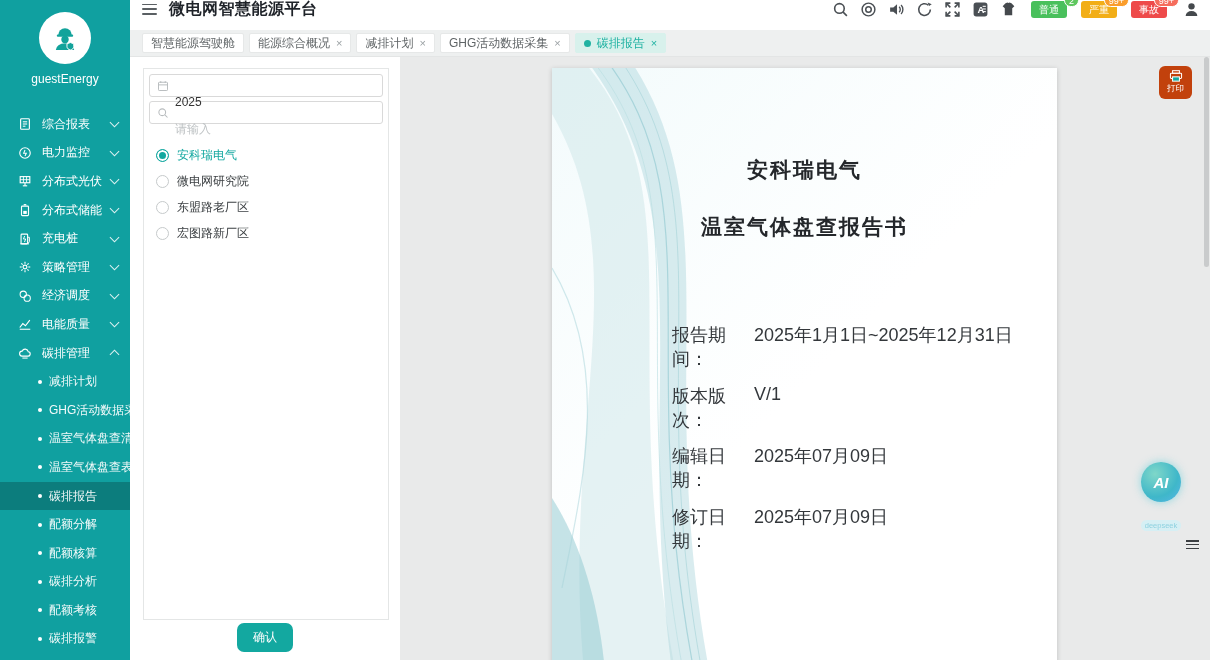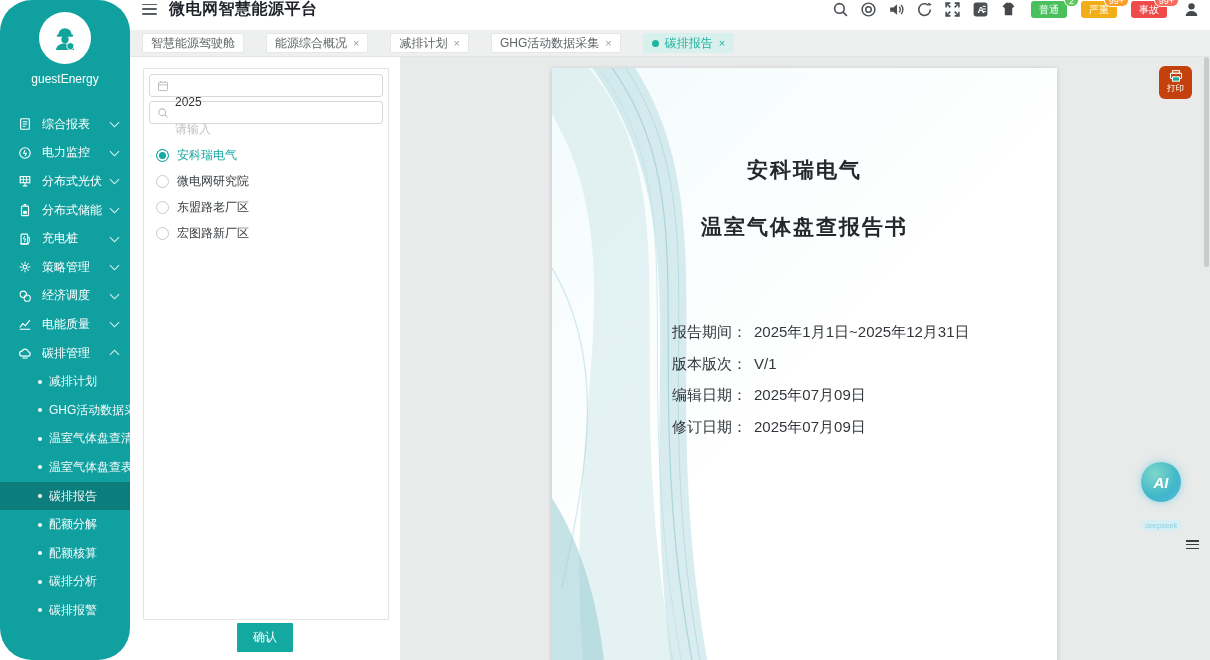--- a/index.html
+++ b/index.html
@@ -1,21 +1,21 @@
 <!DOCTYPE html>
 <html><head>
 <meta charset="utf-8">
 <style>
   * { margin:0; padding:0; box-sizing:border-box; }
   html,body { width:1210px; height:660px; overflow:hidden;
     font-family:"Liberation Sans","DejaVu Sans",sans-serif; background:#fff; }
   .app { display:flex; width:1210px; height:660px; }
 
   
-  .sidebar { width:130px; height:660px; background:#10a0a0; flex:0 0 130px; color:#fff; overflow:hidden;border-radius:32px; }
+  .sidebar { width:130px; height:660px; background:#10a0a0; flex:0 0 130px; color:#fff; overflow:hidden; }
   .avatar-wrap { text-align:center; padding-top:12px; }
   .avatar { width:52px; height:52px; border-radius:50%; background:#fff; margin:0 auto;
     display:flex; align-items:center; justify-content:center; }
   .avatar svg { width:34px; height:34px; }
   .username { font-size:12px; color:#fff; margin-top:8px; }
   .menu { margin-top:24px; }
   .menu-item { height:28.6px; display:flex; align-items:center; padding:0 12px 0 18px; cursor:pointer; font-size:12px; }
   .menu-item .mi { width:14px; height:14px; margin-right:10px; flex:0 0 14px; color:#fff; }
   .menu-item .lbl { flex:1; white-space:nowrap; overflow:hidden; }
   .chev { width:7px; height:7px; border-right:1.4px solid rgba(255,255,255,.85);
@@ -36,21 +36,21 @@
   .tool-icon { width:17px; height:17px; margin-left:11px; color:#4a4f54; cursor:pointer; flex:0 0 auto; }
   .tool-icon svg { width:100%; height:100%; display:block; }
   .alarm-chip { position:relative; margin-left:14px; height:17px; border-radius:3px; color:#fff;
     font-size:10px; line-height:17px; padding:0 8px; cursor:pointer; flex:0 0 auto; }
   .alarm-badge { position:absolute; top:-7px; right:-12px; min-width:14px; padding:0 4px; height:13px;
     border-radius:8px; font-size:9px; line-height:13px; text-align:center; color:#fff; border:1px solid #fff; }
   .user-icon { margin-left:16px; }
 
   
   .tabbar { height:27px; background:#eef0f0; border-bottom:1px solid #e3e5e5; display:flex;
-    align-items:center; padding-left:12px; gap:22px; flex:0 0 27px; }
+    align-items:center; padding-left:12px; gap:5px; flex:0 0 27px; }
   .tab { background:#fff; border:1px solid #e6e8e8; height:20px; display:flex; align-items:center;
     padding:0 8px; font-size:12px; color:#5f6466; border-radius:2px; cursor:pointer; white-space:nowrap; }
   .tab .tdot { display:none; width:7px; height:7px; border-radius:50%; background:#20b2a2; margin-right:6px; }
   .tab .close { display:none; margin-left:6px; font-size:11px; color:#9aa0a3; }
   .tab.closable .close { display:inline; }
   .tab.active { background:#d8f1ec; border-color:#d8f1ec; color:#20b2a2; }
   .tab.active .tdot { display:inline-block; }
   .tab.active .close { color:#20b2a2; }
 
   
@@ -63,33 +63,33 @@
   .f-input input { border:none; outline:none; font-size:12px; color:#333; width:100%;
     font-family:Liberation Sans, sans-serif; background:transparent;margin-top:33px; }
   .f-input input::placeholder { color:#bfc3c5; }
   .site-list { padding:14px 0 0 7px; }
   .site-item { display:flex; align-items:center; height:26px; cursor:pointer; font-size:12px; color:#3c4043; }
   .radio { width:13px; height:13px; border-radius:50%; border:1px solid #c6cacb; margin-right:8px;
     flex:0 0 13px; position:relative; background:#fff; }
   .site-item.selected .radio { border-color:#13a8a0; background:#13a8a0; box-shadow:inset 0 0 0 2px #fff; }
   .site-item.selected { color:#13a8a0; }
   .confirm-btn { position:absolute; left:50%; transform:translateX(-50%); bottom:8px; background:#13a8a0;
-    color:#fff; border:none; border-radius:1px; font-size:12px; padding:6px 16px; cursor:pointer;
+    color:#fff; border:none; border-radius:7px; font-size:12px; padding:6px 16px; cursor:pointer;
     font-family:"Liberation Sans","DejaVu Sans",sans-serif;text-align:center; }
 
   
   .viewer { flex:1; background:#e9eaea; position:relative; overflow:hidden; }
   .page { position:absolute; left:152px; top:11px; width:505px; height:760px; background:#fff;
     box-shadow:0 1px 5px rgba(0,0,0,.18);
     background-image:linear-gradient(135deg,#f3fbfc 0%,#ffffff 45%); }
   .wave { position:absolute; left:0; top:0; width:235px; height:100%; }
   .doc-titles { position:absolute; top:88px; left:0; width:100%; text-align:center; }
   .doc-titles .t { font-size:21px; font-weight:bold; color:#24272b; letter-spacing:2px; margin-bottom:29px; }
   .doc-fields { position:absolute; top:255px; left:120px; }
-  .field-row { display:flex; font-size:15px; color:#33373b; margin-bottom:12.5px; }
+  .field-row { display:flex; font-size:18px; color:#33373b; margin-bottom:12.5px; }
   .field-row .fl { width:82px; flex:0 0 82px; }
   .print-btn { position:absolute; right:18px; top:9px; width:33px; height:33px; border-radius:6px;
     background:#c2410c; border:none; color:#fff; cursor:pointer; display:flex; flex-direction:column;
     align-items:center; justify-content:center; padding:0; font-family:inherit; }
   .print-btn svg { width:14px; height:12px; }
   .print-btn span { font-size:8.5px; color:#fff; margin-top:1px; }
   .scrollbar { position:absolute; right:1px; top:0; width:5px; height:100%; }
   .scrollbar .thumb { width:5px; height:210px; background:#c9cbcc; border-radius:3px; }
   .ai-badge { position:absolute; right:25px; top:393px; width:48px; text-align:center; cursor:pointer; }
   .ai-circle { width:40px; height:40px; border-radius:50%; margin:12px auto;
@@ -297,20 +297,24 @@
         <div class="submenu-item">
           <span class="dot"></span>
           <span>配额核算</span>
         </div>
 
         <div class="submenu-item">
           <span class="dot"></span>
           <span>碳排分析</span>
         </div>
 
+        <div class="submenu-item">
+          <span class="dot"></span>
+          <span>配额考核</span>
+        </div>
 
         <div class="submenu-item">
           <span class="dot"></span>
           <span>碳排报警</span>
         </div>
       </div>
   </aside>
 
   <div class="main">
 

